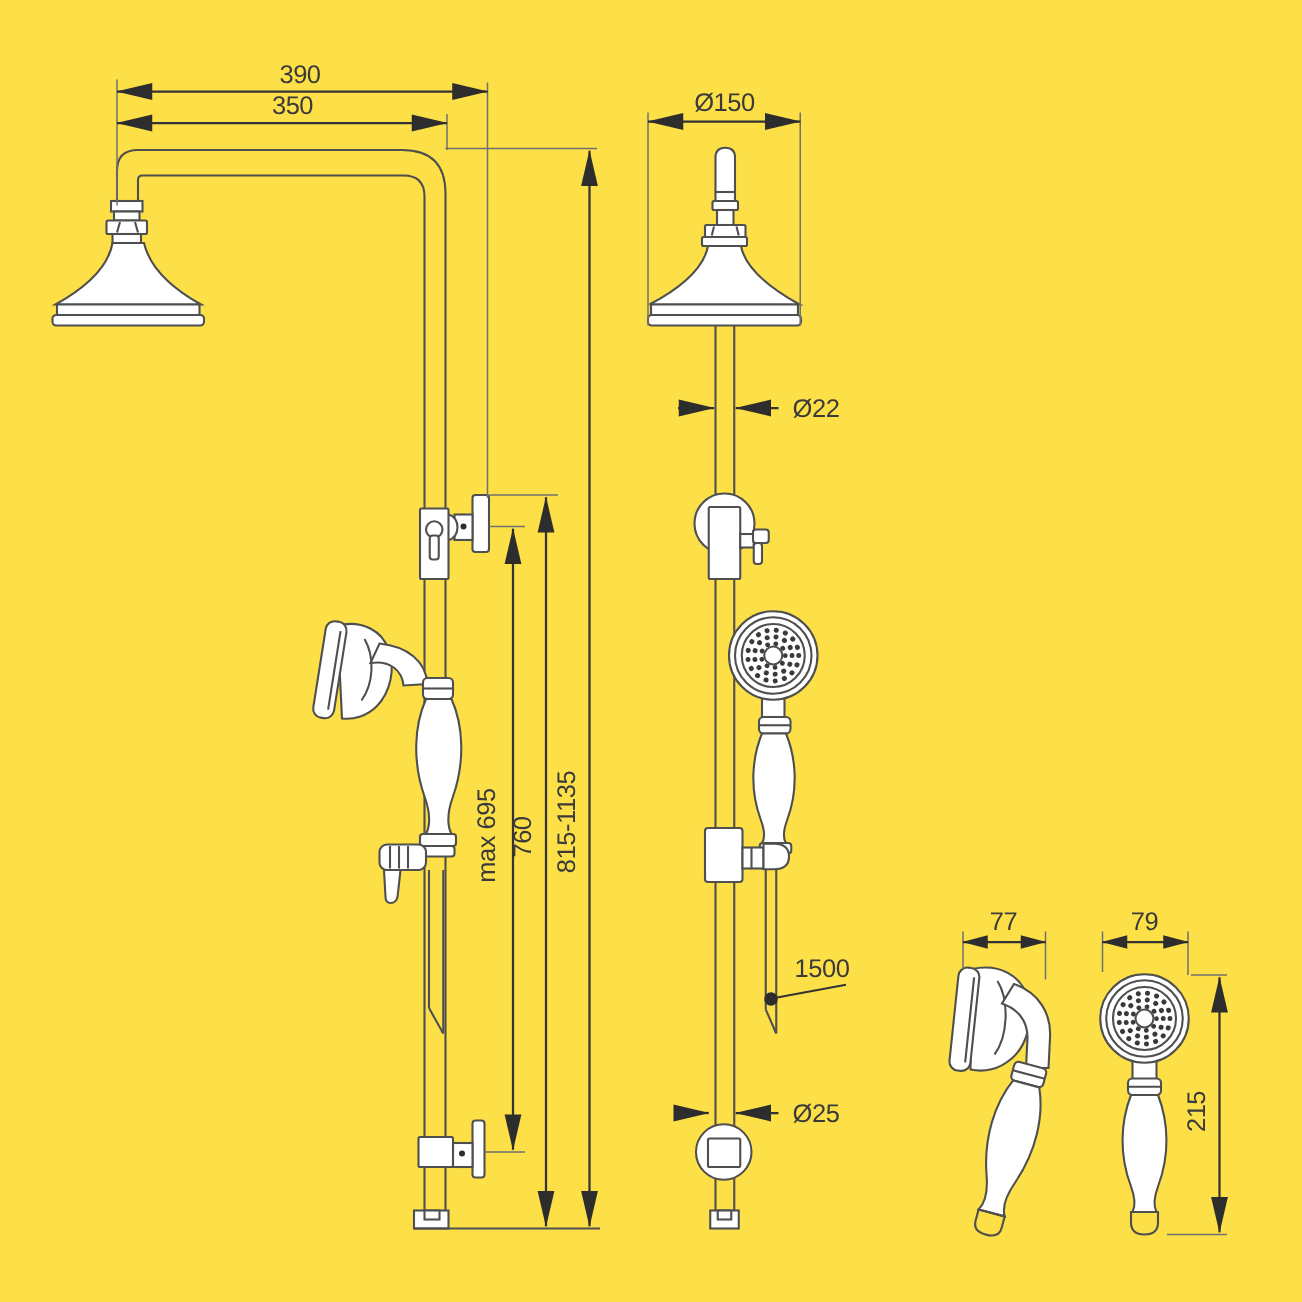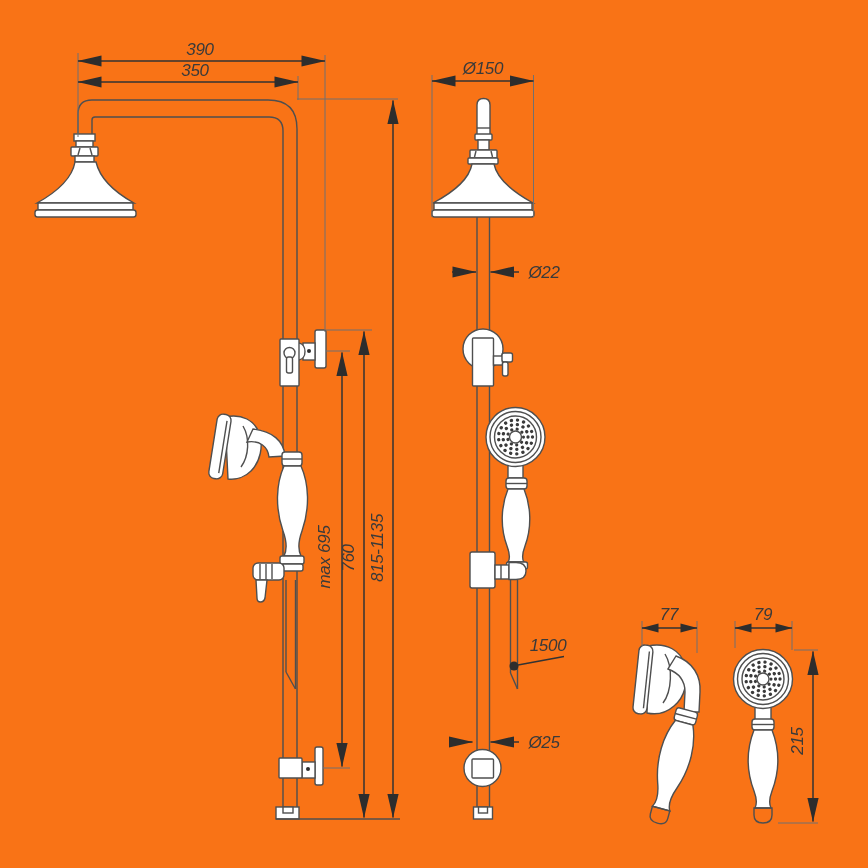--- a/index.html
+++ b/index.html
@@ -1,16 +1,16 @@
 <!DOCTYPE html>
 <html><head>
 <meta charset="utf-8">
 <style>
   html,body{margin:0;padding:0;background:#fff;}
-  .stage{position:relative;width:868px;height:868px;background:#f97316;overflow:hidden;font-style:italic;}
+  .stage{position:relative;width:868px;height:868px;background:#fde047;overflow:hidden;}
   svg{display:block;}
   .ln  {stroke:#4f4f4f;stroke-width:1.4;fill:none;}
   .lnf {stroke:#4f4f4f;stroke-width:1.4;fill:#ffffff;}
   .dim {stroke:#333333;stroke-width:1.5;fill:none;}
   .thin{stroke:#707070;stroke-width:1;fill:none;}
   .lbl {font-family:"Liberation Sans",sans-serif;font-size:17px;fill:#3a3a3a;letter-spacing:-0.3px;}
   .mid {text-anchor:middle;}
   .dotfill{fill:#2d2d2d;stroke:none;}
   .dots{fill:none;stroke:#3a3a3a;stroke-linecap:round;}
 </style>

